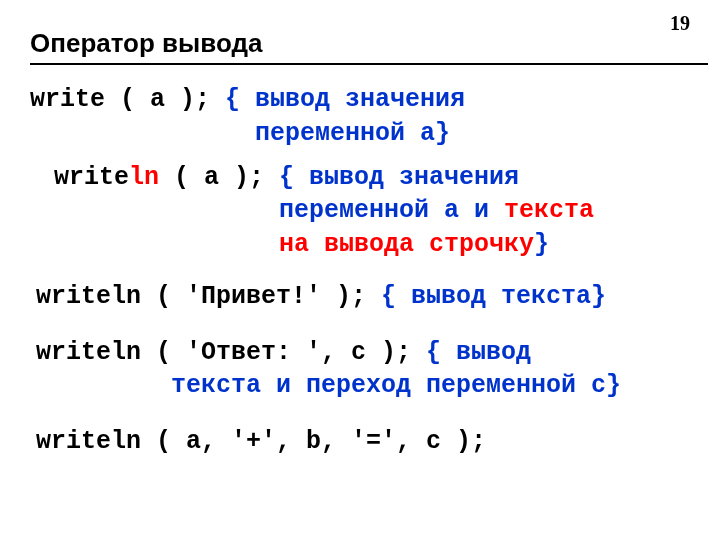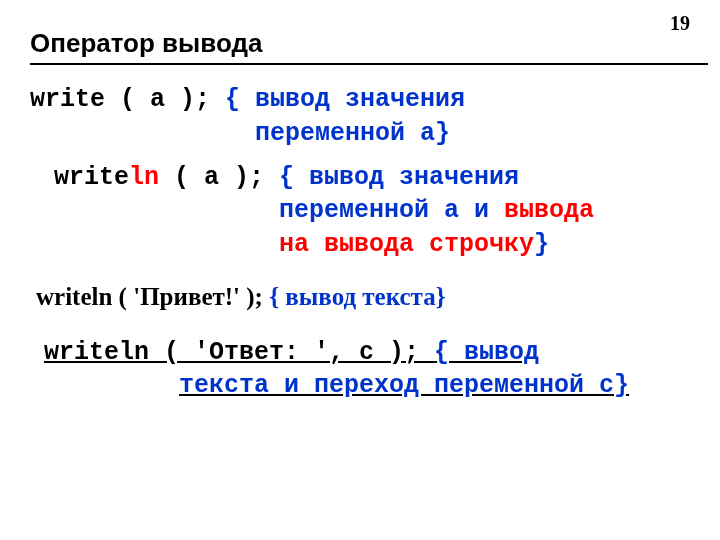--- a/index.html
+++ b/index.html
@@ -39,22 +39,22 @@
     margin: 0 0 18px 0;
   }
   .code {
     font-family: 'Courier New', monospace;
     font-size: 25px;
     line-height: 1.35;
     font-weight: bold;
   }
   .block1 { margin-bottom: 10px; }
   .block2 { margin-bottom: 18px; margin-left: 24px; }
-  .block3 { margin-top: 2px; margin-bottom: 22px; margin-left: 6px; font-family: Liberation Serif, serif; }
-  .block4 { margin-bottom: 22px; margin-left: 14px; text-decoration: underline; }
+  .block3 { margin-top: 2px; margin-bottom: 22px; margin-left: 6px; }
+  .block4 { margin-bottom: 22px; margin-left: 6px; }
   .block5 { margin-left: 6px; }
   .blue { color: #0033cc; }
   .red  { color: #ff0000; }
   .indent { display: inline-block; }
 </style>
 </head>
 <body>
 <div class="slide">
 
   <div class="page-number">19</div>
@@ -62,27 +62,30 @@
   <div class="title">Оператор вывода</div>
   <hr class="hr">
 
   <div class="code block1">
     <span>write ( a );   </span><span class="blue">{ вывод значения</span><br>
     <span class="indent" style="white-space:pre;">               </span><span class="blue">переменной a}</span>
   </div>
 
   <div class="code block2">
     <span>write</span><span class="red">ln</span><span> ( a ); </span><span class="blue">{ вывод значения</span><br>
-    <span class="indent" style="white-space:pre;">               </span><span class="blue">переменной a и </span><span class="red">вывода</span><br>
+    <span class="indent" style="white-space:pre;">               </span><span class="blue">переменной a и </span><span class="red">текста</span><br>
     <span class="indent" style="white-space:pre;">               </span><span class="red">на вывода строчку</span><span class="blue">}</span>
   </div>
 
   <div class="code block3">
     <span>writeln ( 'Привет!' ); </span><span class="blue">{ вывод текста}</span>
   </div>
 
   <div class="code block4">
     <span>writeln ( 'Ответ: ', c );   </span><span class="blue">{ вывод</span><br>
     <span class="indent" style="white-space:pre;">         </span><span class="blue">текста и переход переменной c}</span>
   </div>
 
+  <div class="code block5">
+    <span>writeln ( a, '+', b, '=', c );</span>
+  </div>
 
 </div>
 
 </body></html>

